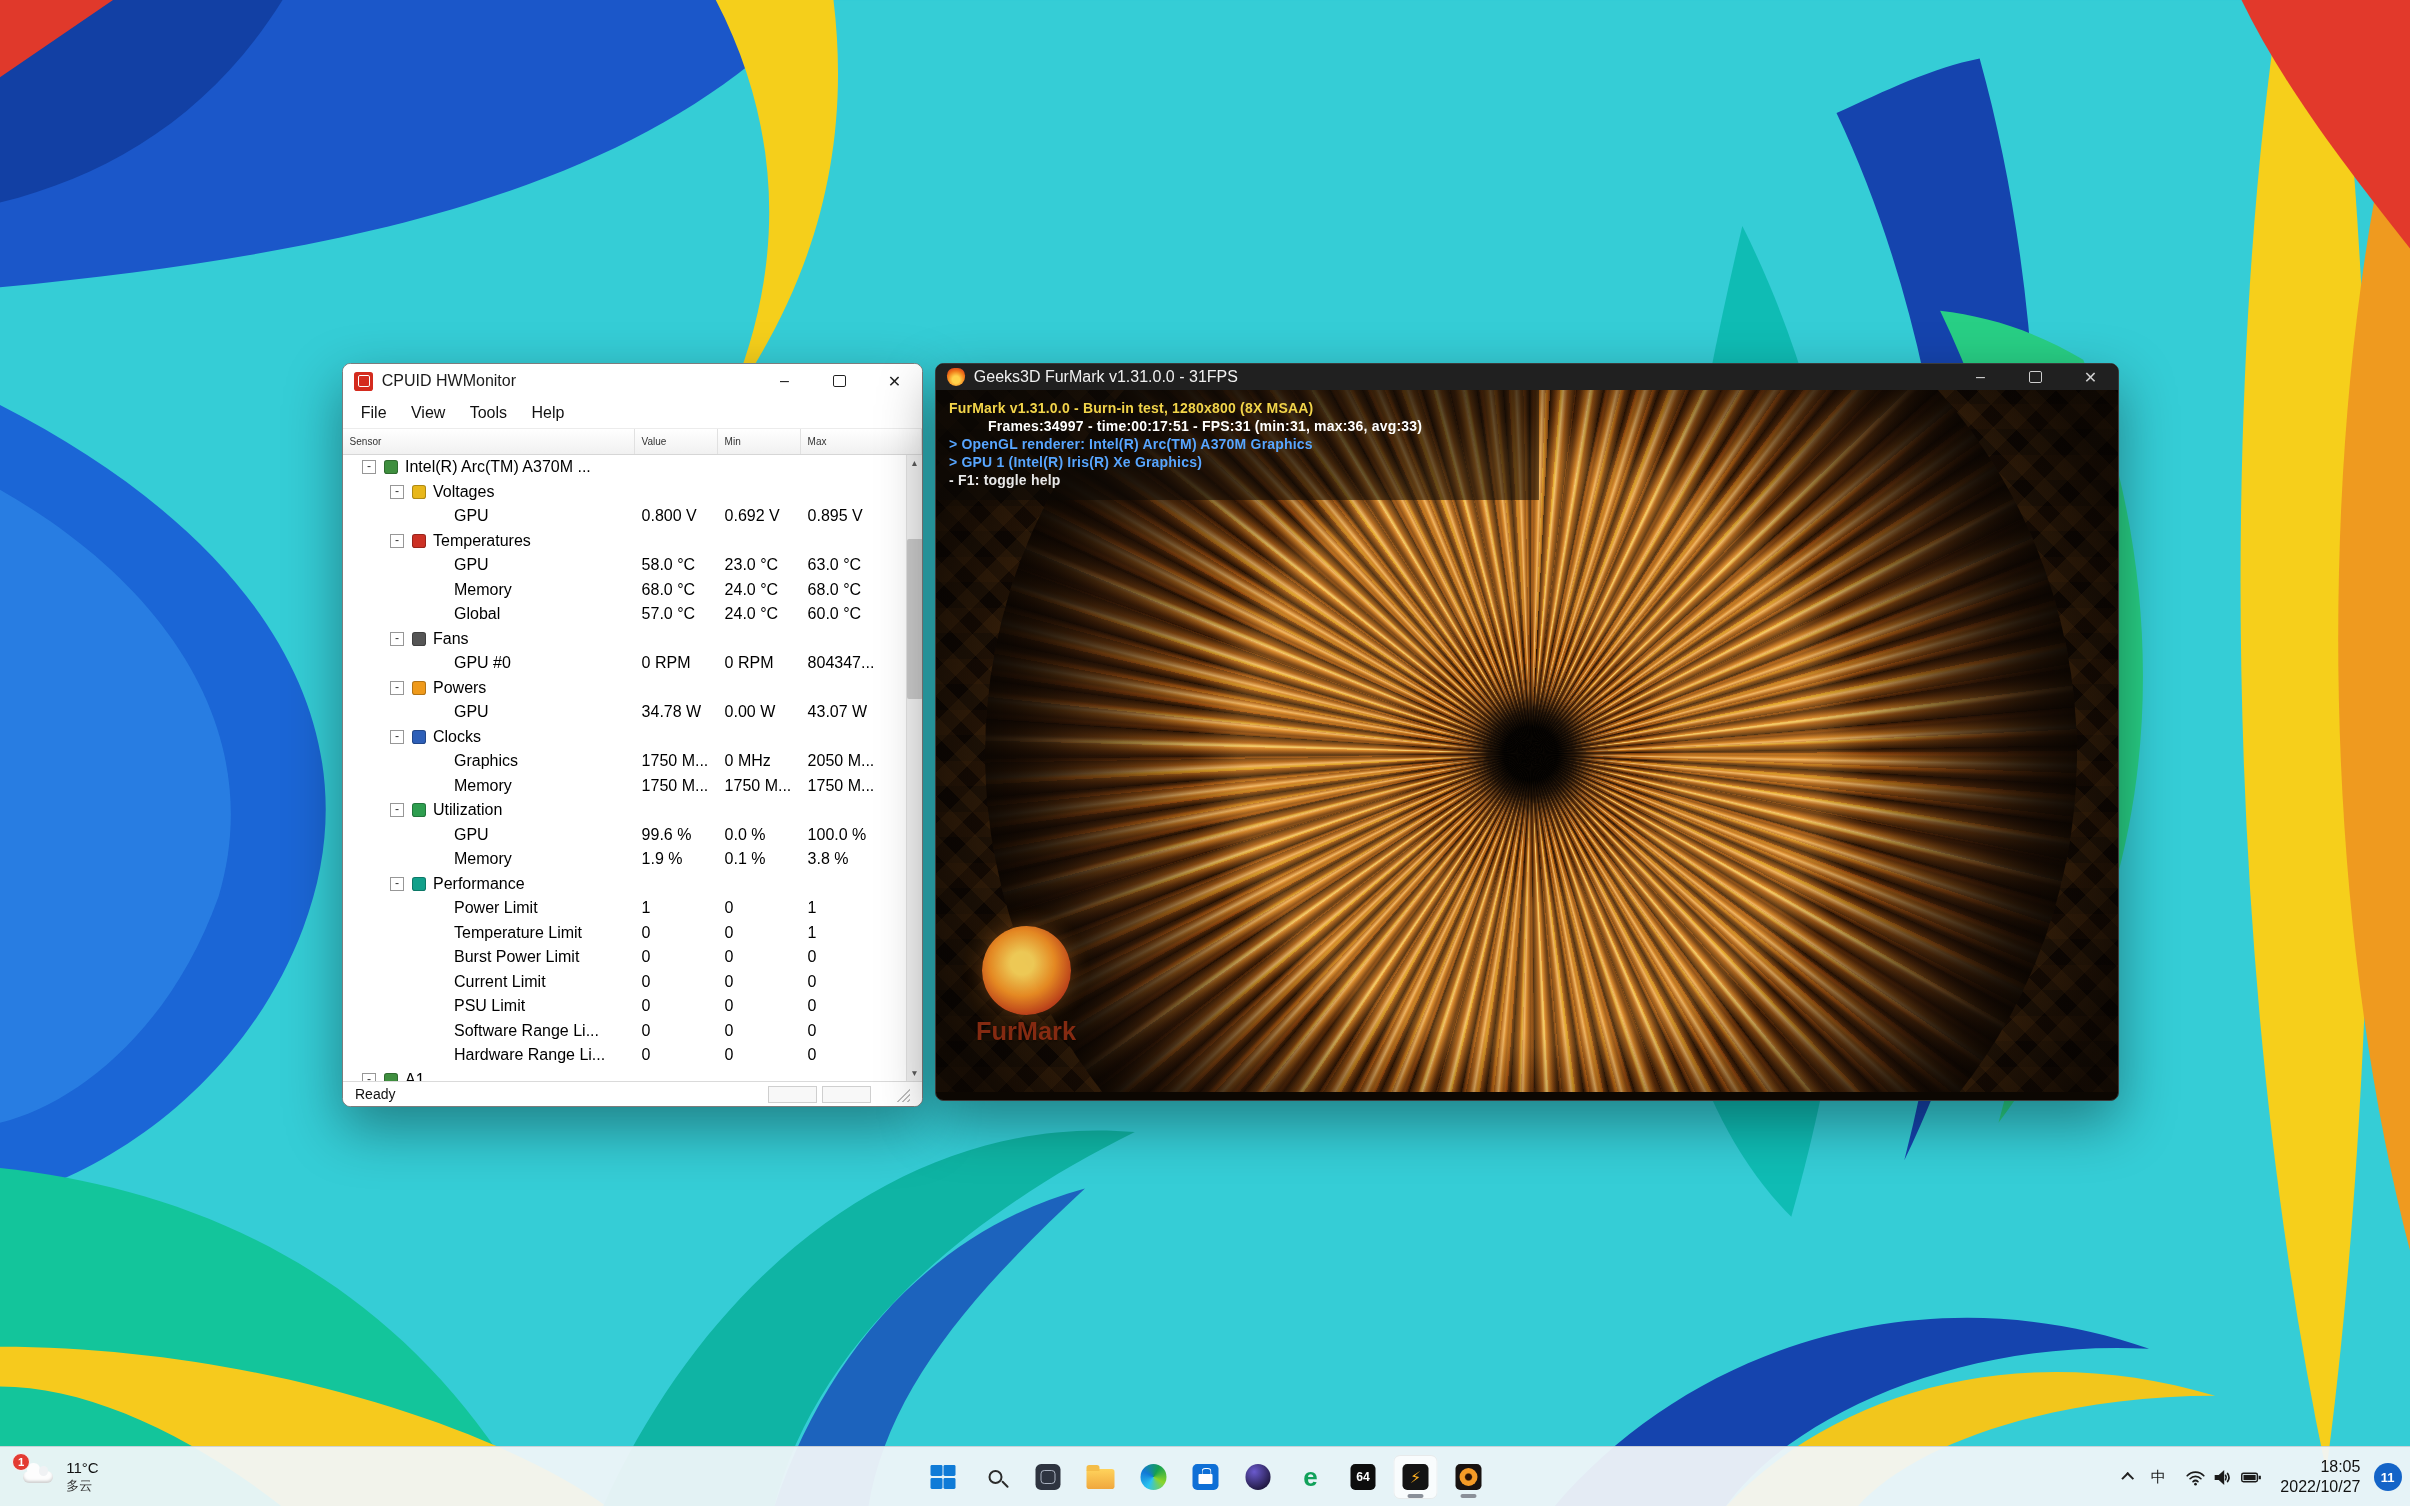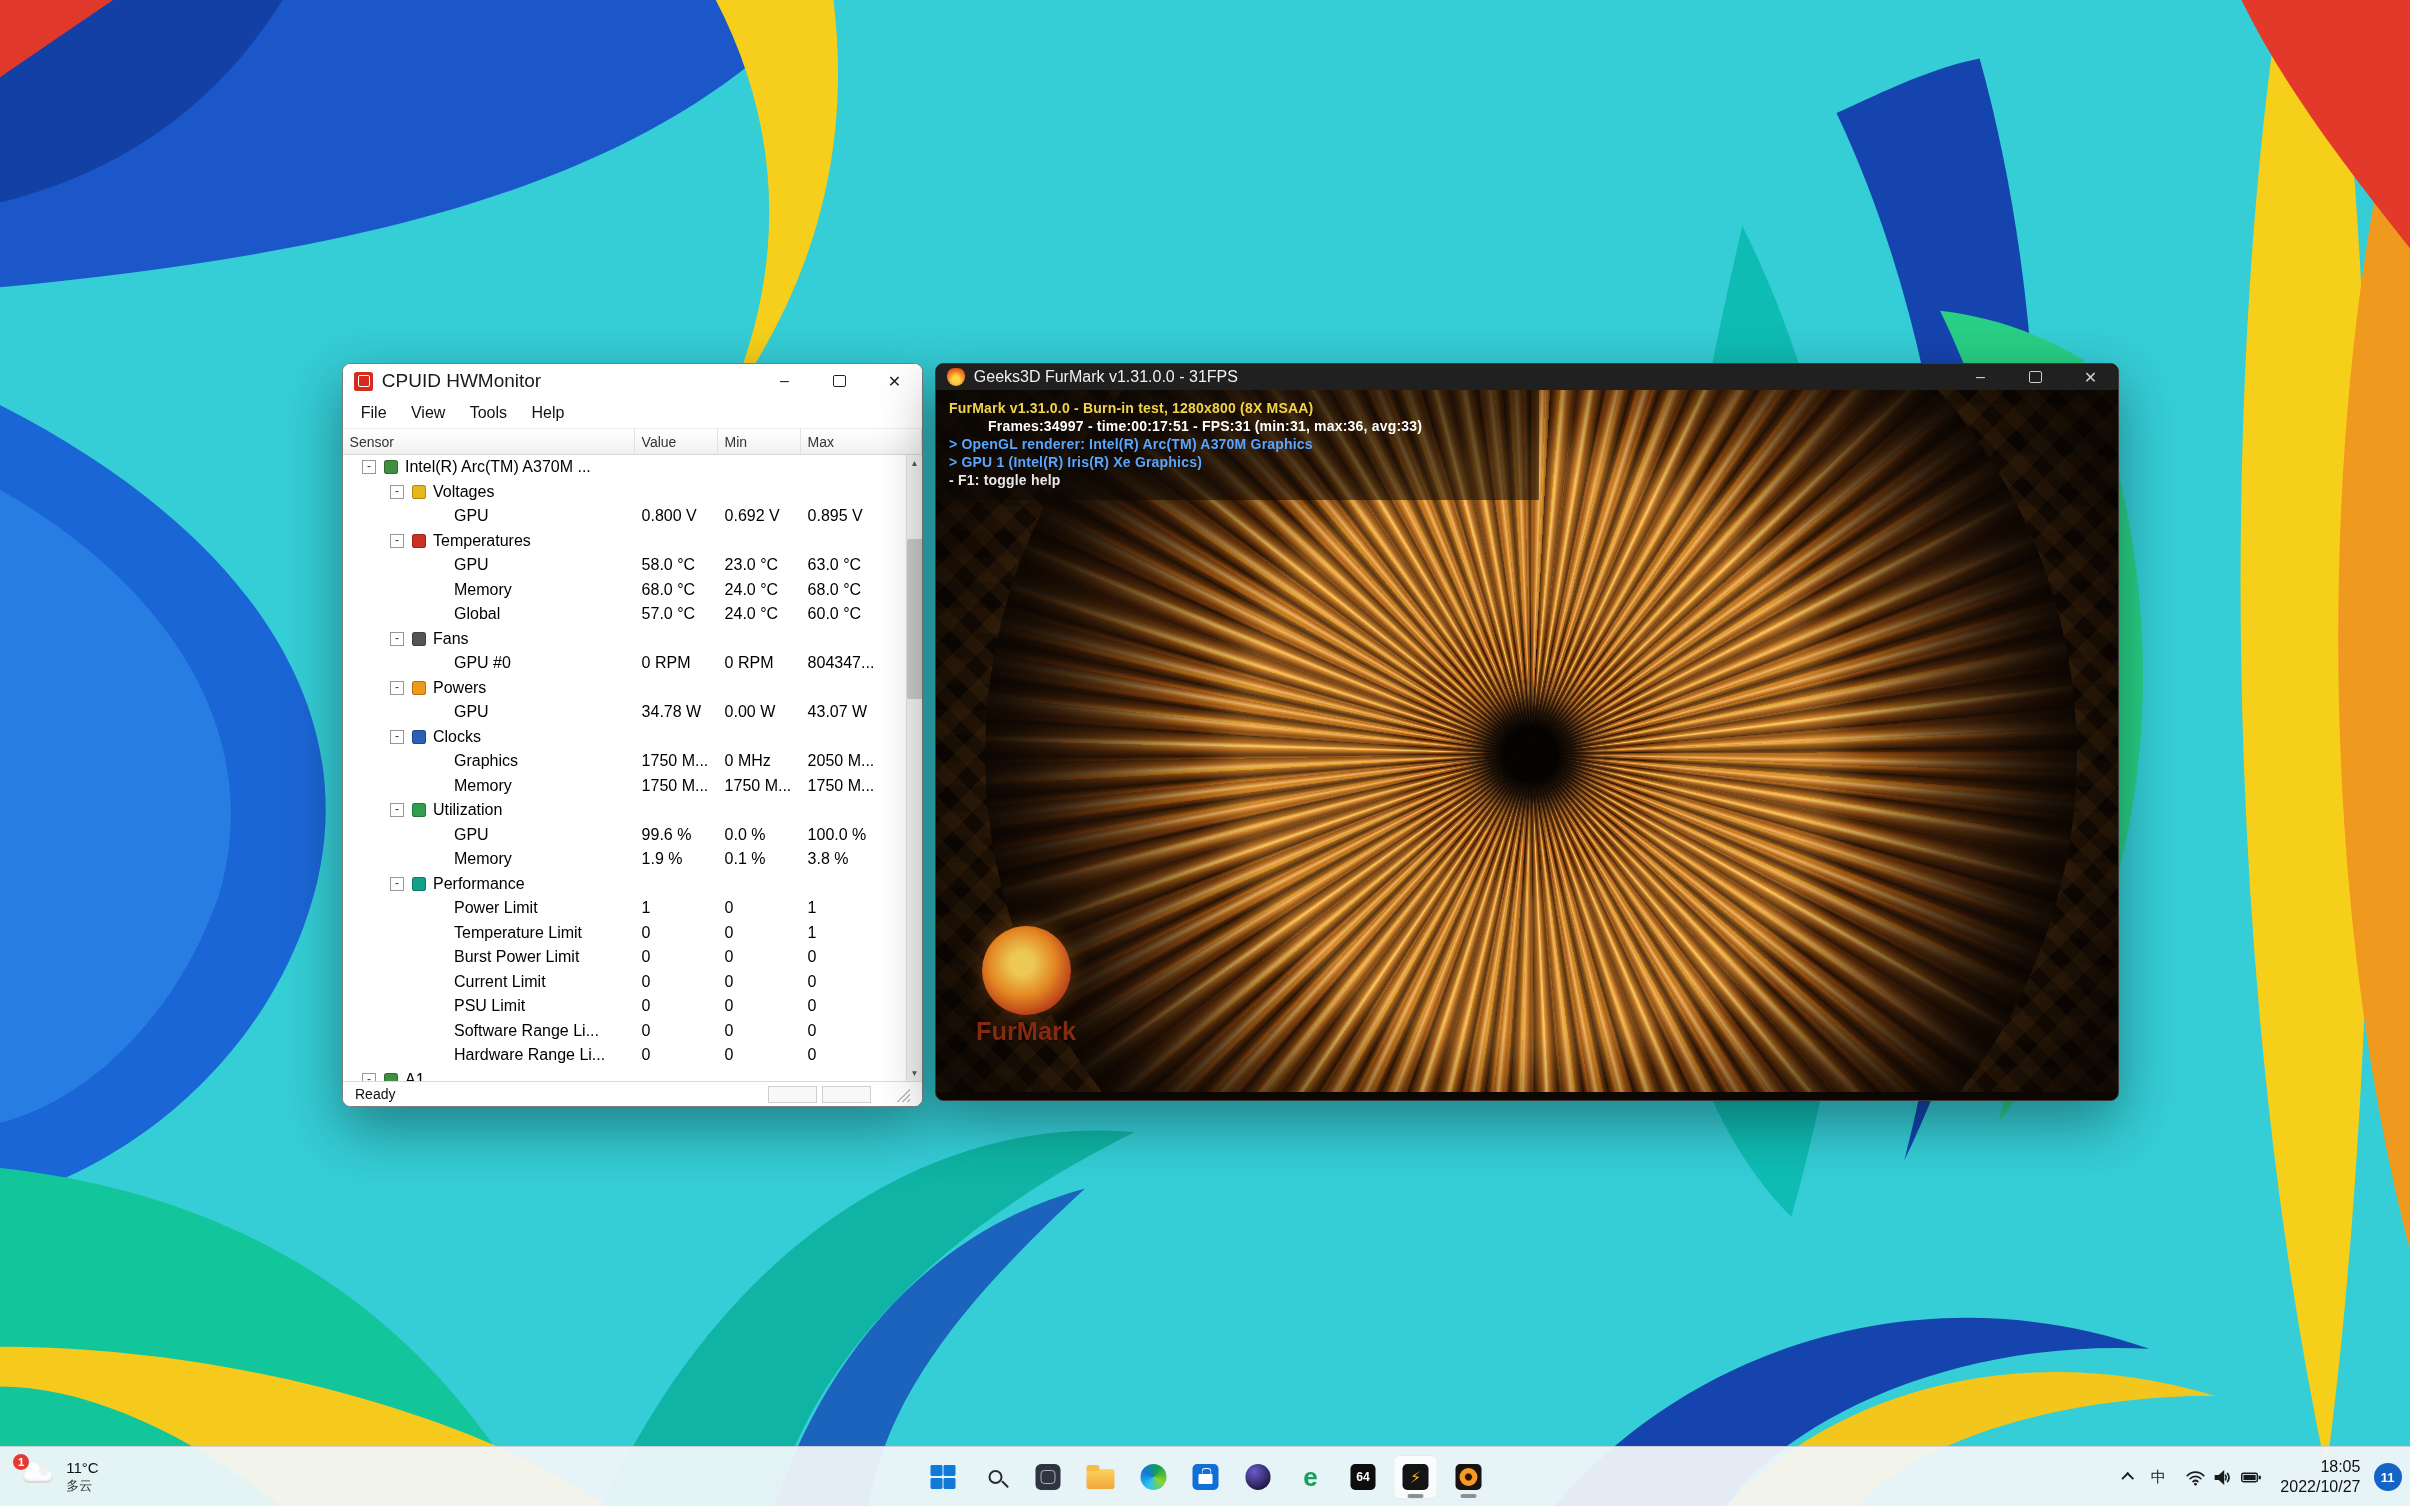--- a/index.html
+++ b/index.html
@@ -10,25 +10,25 @@
   
   .window{position:absolute;border-radius:8.5px;overflow:hidden;box-shadow:0 21px 56px rgba(0,0,0,.38);z-index:10}
   .capbtn{width:55px;height:34px;display:flex;align-items:center;justify-content:center;font-size:16px}
   .sq{width:12.2px;height:12.2px;border:1.3px solid currentColor;border-radius:1.9px}
 
   
   #hw{left:342px;top:363px;width:581px;height:744px;background:#fff;border:0.9px solid #7c7c7c}
   .hw-titlebar{height:34px;display:flex;align-items:center;background:#fff;padding-left:11.3px;color:#1a1a1a}
   .hw-appicon{width:19px;height:19px;background:#d42b1e;border-radius:2.8px;margin-right:8.5px;position:relative;flex:none}
   .hw-appicon::after{content:'';position:absolute;inset:3.8px;border:1.9px solid #fff;border-radius:1.9px}
-  .hw-title{font-size:19px;flex:1}
+  .hw-title{font-size:16px;flex:1}
   .hw-caps{display:flex;color:#222}
   .menu-bar{height:31px;display:flex;align-items:center;padding-left:5.6px;background:#fff;border-bottom:0.9px solid #ececec}
   .menu-item{padding:0 12.2px;font-size:16px;color:#111}
-  .hdr{display:grid;grid-template-columns:292px 83px 83px 1fr;height:26px;background:linear-gradient(#ffffff,#f1f1f1);border-bottom:0.9px solid #d6d6d6;font-size:14px;color:#333}
+  .hdr{display:grid;grid-template-columns:292px 83px 83px 1fr;height:26px;background:linear-gradient(#ffffff,#f1f1f1);border-bottom:0.9px solid #d6d6d6;font-size:10px;color:#333}
   .hdr span{padding-left:6.6px;border-right:0.9px solid #e1e1e1;display:flex;align-items:center}
   .list{display:flex;height:626px;background:#fff;overflow:hidden}
   .rows{flex:1;overflow:hidden}
   .srow{display:grid;grid-template-columns:292px 83px 83px 1fr;height:24.5px;align-items:center;font-size:16px;color:#000;white-space:nowrap}
   .srow .sensor{display:flex;align-items:center;overflow:hidden}
   .srow .num{padding-left:6.6px}
   .lv0 .sensor{padding-left:19px}
   .lv1 .sensor{padding-left:47px}
   .lv2 .sensor{padding-left:111px}
   .expander{width:14px;height:14px;border:0.9px solid #979797;background:#fff;color:#333;font-size:12.2px;line-height:11.3px;text-align:center;margin-right:7.5px;flex:none}

